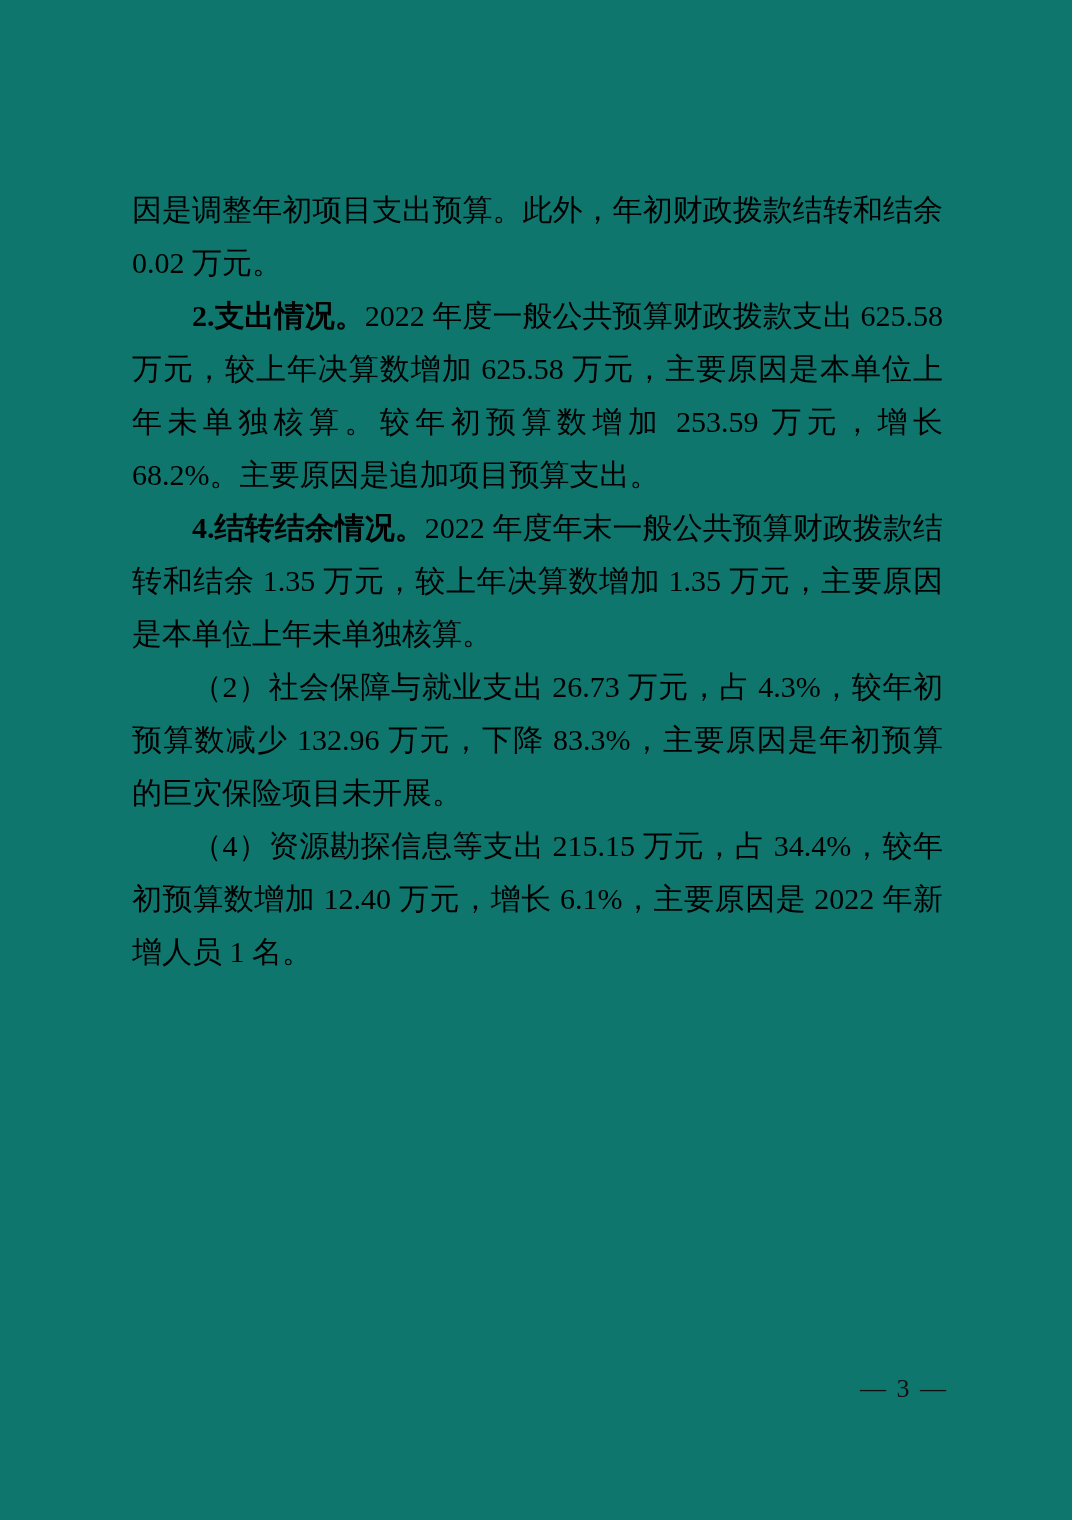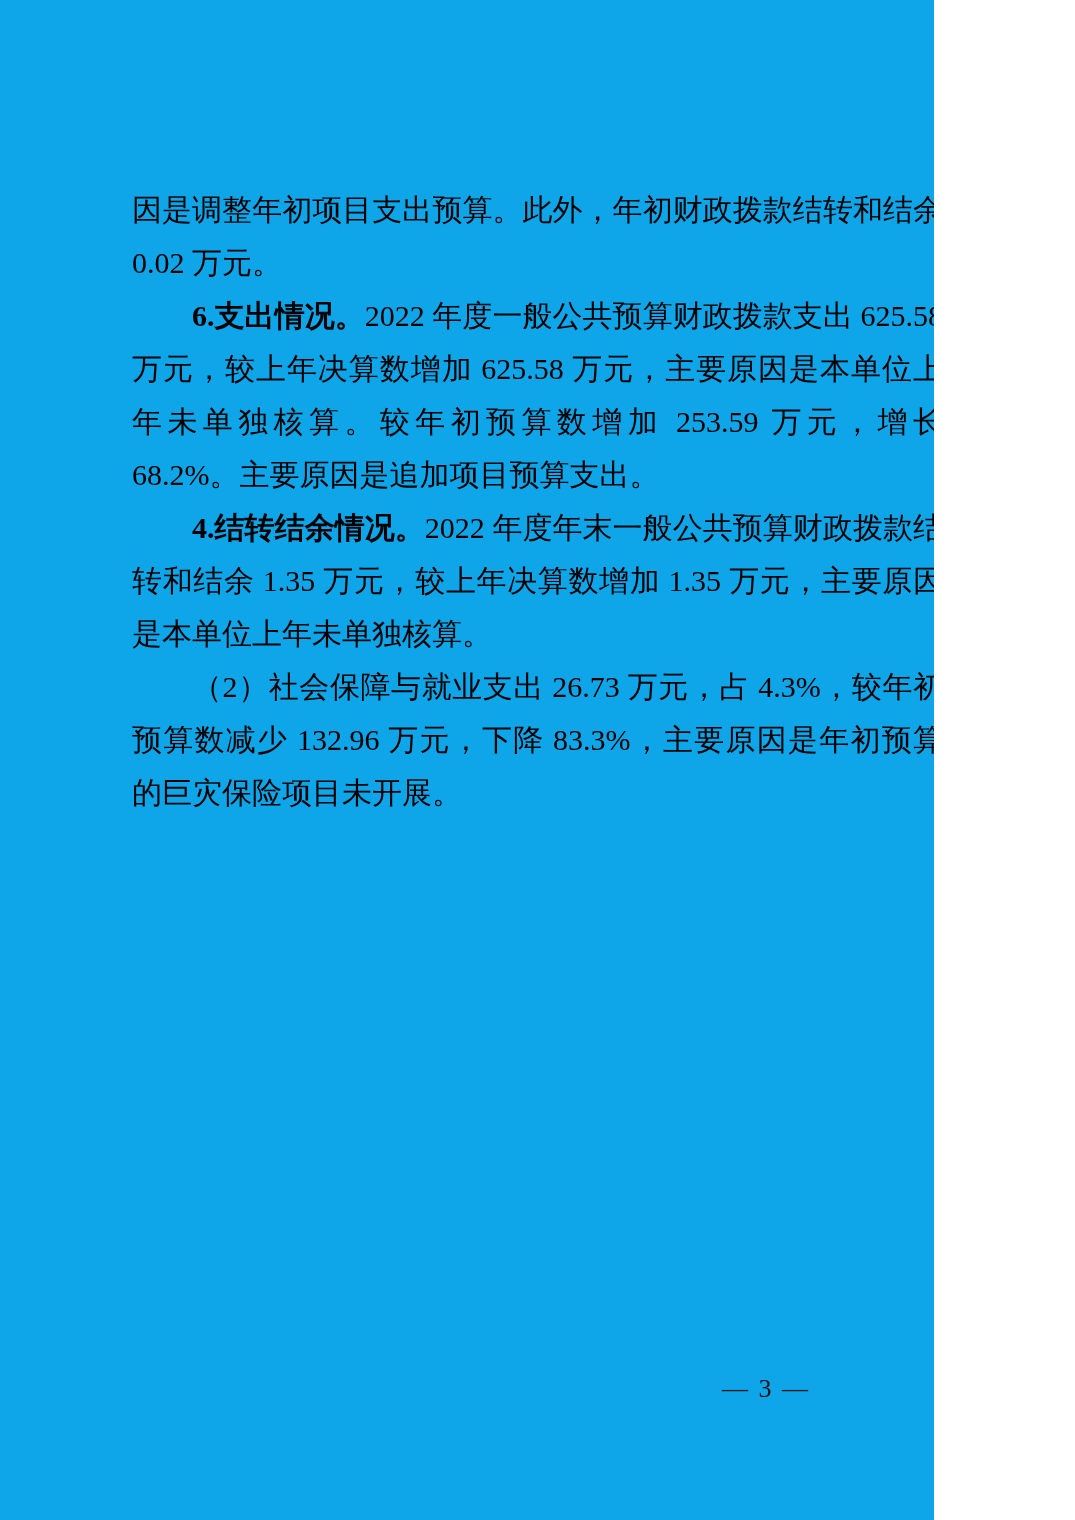--- a/index.html
+++ b/index.html
@@ -2,23 +2,23 @@
 <html lang="zh"><head>
 <meta charset="utf-8">
 <style>
   html, body {
     margin: 0;
     padding: 0;
     background: #ffffff;
   }
   .page {
     position: relative;
-    width: 934px;
+    width: 1072px;
     height: 1520px;
-    background: #0ea5e9;
+    background: #0f766e;
     overflow: hidden;
     font-family: "Liberation Serif", "DejaVu Serif", serif;
     color: #000000;
   }
   .content {
     position: absolute;
     left: 132px;
     top: 183px;
     width: 811px;
     font-size: 30px;
@@ -49,26 +49,27 @@
   }
 </style>
 </head>
 <body>
 
 <div class="page">
   <div class="content">
 
     <p class="para continuation"><span class="para-heading"></span><span>因是调整年初项目支出预算。此外，年初财政拨款结转和结余 0.02 万元。</span></p>
 
-    <p class="para"><span class="para-heading">6.支出情况。</span><span>2022 年度一般公共预算财政拨款支出 625.58 万元，较上年决算数增加 625.58 万元，主要原因是本单位上年未单独核算。较年初预算数增加 253.59 万元，增长 68.2%。主要原因是追加项目预算支出。</span></p>
+    <p class="para"><span class="para-heading">2.支出情况。</span><span>2022 年度一般公共预算财政拨款支出 625.58 万元，较上年决算数增加 625.58 万元，主要原因是本单位上年未单独核算。较年初预算数增加 253.59 万元，增长 68.2%。主要原因是追加项目预算支出。</span></p>
 
     <p class="para"><span class="para-heading">4.结转结余情况。</span><span>2022 年度年末一般公共预算财政拨款结转和结余 1.35 万元，较上年决算数增加 1.35 万元，主要原因是本单位上年未单独核算。</span></p>
 
 
 
     <p class="para"><span class="para-heading"></span><span>（2）社会保障与就业支出 26.73 万元，占 4.3%，较年初预算数减少 132.96 万元，下降 83.3%，主要原因是年初预算的巨灾保险项目未开展。</span></p>
 
 
+    <p class="para"><span class="para-heading"></span><span>（4）资源勘探信息等支出 215.15 万元，占 34.4%，较年初预算数增加 12.40 万元，增长 6.1%，主要原因是 2022 年新增人员 1 名。</span></p>
 
   </div>
 
   <div class="page-footer"><span>— 3 —</span></div>
 </div>
 
 </body></html>

